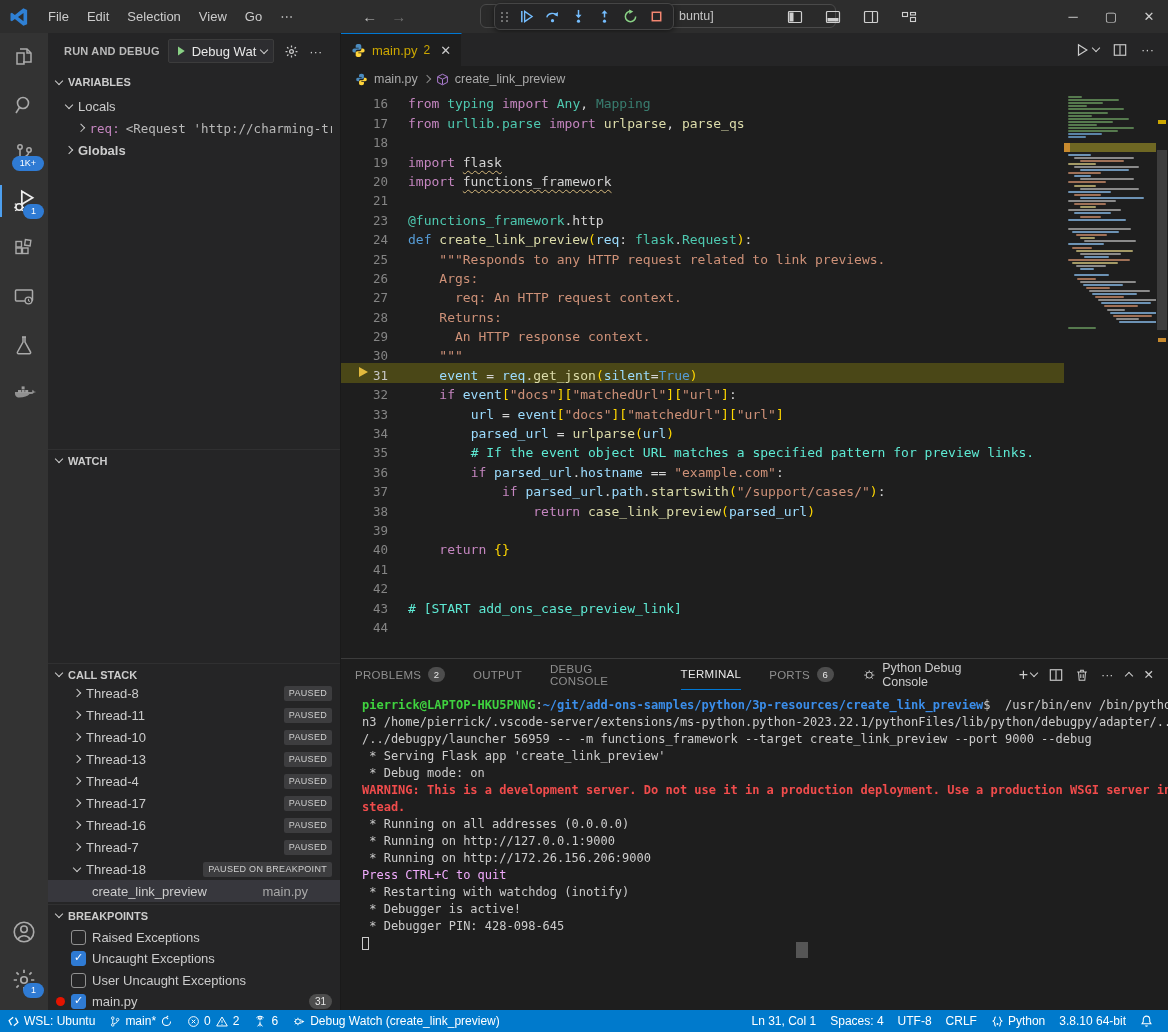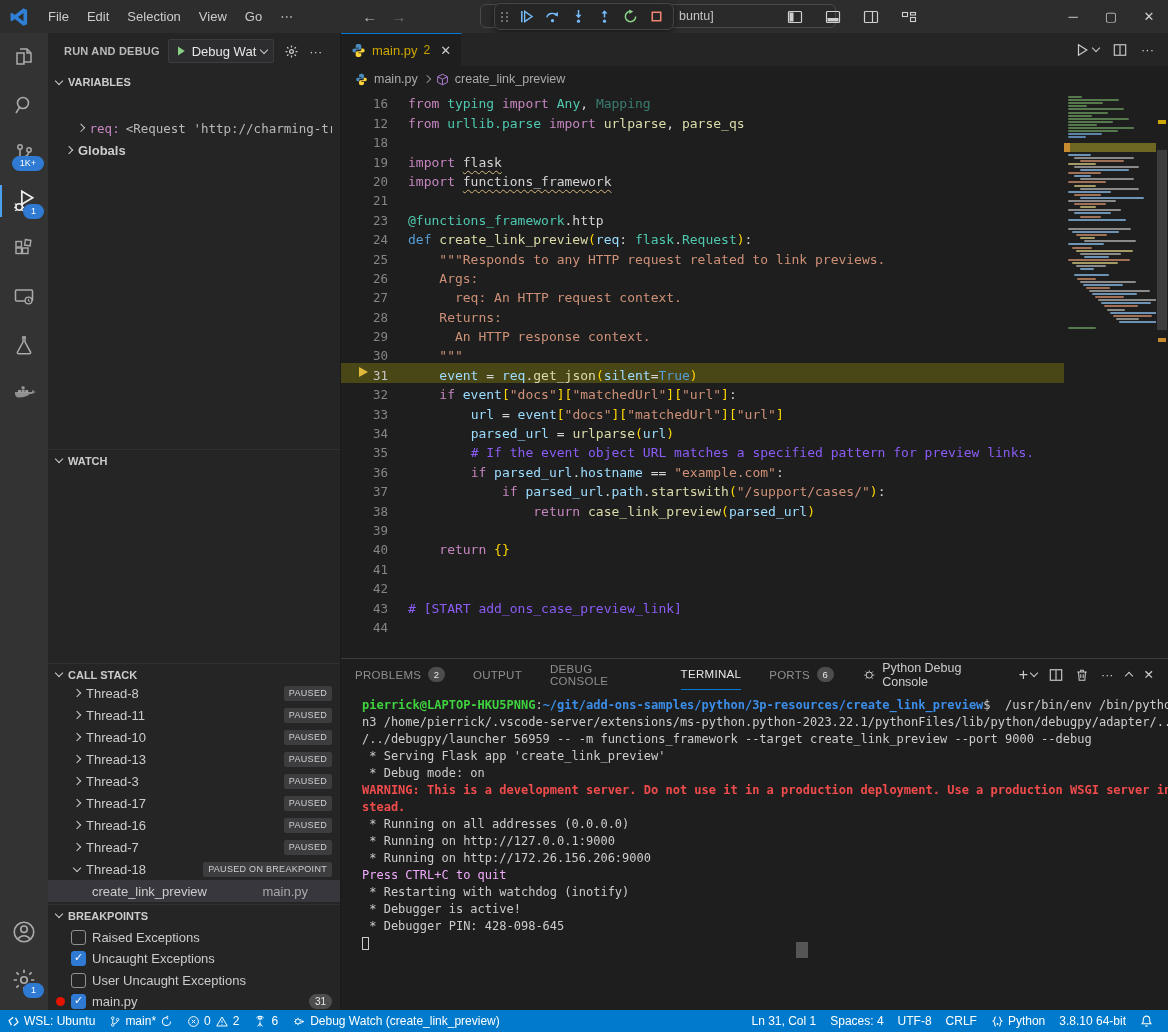--- a/index.html
+++ b/index.html
@@ -64,21 +64,21 @@
   .code-area{position:absolute;left:0;top:59px;width:723px;height:566px;overflow:hidden;
     font-family:"DejaVu Sans Mono",monospace;font-size:13px;}
   .code-line{position:relative;height:19.4px;display:flex;align-items:flex-end;white-space:pre;}
   .code-line.hl{background:#4a4717;}
   .gutter-num{width:47px;text-align:right;color:#858585;flex:none;font-size:12.5px;}
   .code-line.hl .gutter-num{color:#c6c6c6;}
   .code-text{margin-left:20px;}
   .dbg-arrow{position:absolute;left:18px;top:4px;width:0;height:0;border-left:9px solid #e2b93d;
     border-top:5.5px solid transparent;border-bottom:5.5px solid transparent;}
   .tk-k{color:#C586C0}.tk-b{color:#569CD6}.tk-t{color:#4EC9B0}.tk-td{color:#4EC9B0;opacity:.55}
-  .tk-f{color:#DCDCAA}.tk-s{color:#CE9178}.tk-c{color:#8b5cf6}.tk-v{color:#9CDCFE}
+  .tk-f{color:#DCDCAA}.tk-s{color:#CE9178}.tk-c{color:#5eead4}.tk-v{color:#9CDCFE}
   .tk-w{color:#D4D4D4}.tk-g{color:#FFD700}
   .tk-wu{color:#D4D4D4;text-decoration:underline wavy #d7ba7d 1px;text-underline-offset:3px;}
   .minimap{position:absolute;left:723px;top:59px;width:92px;height:566px;background:#1e1e1e;overflow:hidden;}
   .mm-row{position:absolute;height:2px;border-radius:1px;}
   .mm-band{position:absolute;left:0;width:100%;height:9px;background:#6e6723;}
   .mm-band::before{content:"";position:absolute;left:0;top:0;width:6px;height:100%;background:#c88a2e;}
   .ov-ruler{position:absolute;left:815px;top:59px;width:12px;height:566px;background:#1e1e1e;}
   .ov-thumb{position:absolute;left:1px;width:10px;background:rgba(121,121,121,.35);}
   
   .panel{position:absolute;left:341px;top:658px;width:827px;height:352px;background:#1e1e1e;border-top:1px solid #3c3c3c;}
@@ -301,20 +301,24 @@
             <path d="M12 2.5v3 M12 18.5v3 M2.5 12h3 M18.5 12h3 M5 5l2.1 2.1 M16.9 16.9 L19 19 M19 5l-2.1 2.1 M7.1 16.9 L5 19" stroke="#ccc" stroke-width="2"></path>
           </svg>
       </span>
       <span style="margin-left:10px;color:#ccc">···</span>
     </div>
 
     <div class="sb-section-header" style="top:38px;border-top:none;">
       <i class="chev down"></i>
         <span>VARIABLES</span>
     </div>
+    <div class="tree-row" style="top:62px;padding-left:18px;">
+      <i class="chev down"></i>
+        <span>Locals</span>
+    </div>
     <div class="tree-row" style="top:84px;padding-left:30px;">
       <i class="chev right"></i>
       <span style="color:#C586C0;font-family:'DejaVu Sans Mono',monospace;font-size:12.5px">req:</span>
       <span style="color:#b9b9b9;font-family:'DejaVu Sans Mono',monospace;font-size:12.5px;white-space:nowrap;overflow:hidden;">&lt;Request 'http://charming-tro…</span>
     </div>
     <div class="tree-row" style="top:106px;padding-left:18px;font-weight:bold;">
       <i class="chev right"></i>
         <span>Globals</span>
     </div>
 
@@ -343,21 +347,21 @@
           <span>Thread-10</span>
           <span class="badge-paused">PAUSED</span>
         </div>
         <div class="tree-row" style="top: 715px; padding-left: 26px;">
           <i class="chev right"></i>
           <span>Thread-13</span>
           <span class="badge-paused">PAUSED</span>
         </div>
         <div class="tree-row" style="top: 737px; padding-left: 26px;">
           <i class="chev right"></i>
-          <span>Thread-3</span>
+          <span>Thread-4</span>
           <span class="badge-paused">PAUSED</span>
         </div>
         <div class="tree-row" style="top: 759px; padding-left: 26px;">
           <i class="chev right"></i>
           <span>Thread-17</span>
           <span class="badge-paused">PAUSED</span>
         </div>
         <div class="tree-row" style="top: 781px; padding-left: 26px;">
           <i class="chev right"></i>
           <span>Thread-16</span>
@@ -442,21 +446,21 @@
         </svg>
       <span>main.py</span>
       <i class="chev right" style="border-color:#8a8a8a"></i>
       <svg width="13" height="13" viewBox="0 0 16 16">
           <path d="M8 1.5 L14 4.5 V11.5 L8 14.5 L2 11.5 V4.5 Z M2.3 4.8 L8 7.6 L13.7 4.8 M8 7.8 V14" fill="none" stroke="#b180d7" stroke-width="1.2"></path>
         </svg>
       <span>create_link_preview</span>
     </div>
     <div class="code-area" id="code-area">
         <div class="code-line"><span class="gutter-num">16</span><span class="code-text"><span class="tk-k">from</span><span class="tk-w"> </span><span class="tk-t">typing</span><span class="tk-w"> </span><span class="tk-k">import</span><span class="tk-w"> </span><span class="tk-t">Any</span><span class="tk-w">, </span><span class="tk-td">Mapping</span></span></div>
-        <div class="code-line"><span class="gutter-num">12</span><span class="code-text"><span class="tk-k">from</span><span class="tk-w"> </span><span class="tk-t">urllib.parse</span><span class="tk-w"> </span><span class="tk-k">import</span><span class="tk-w"> </span><span class="tk-f">urlparse</span><span class="tk-w">, </span><span class="tk-f">parse_qs</span></span></div>
+        <div class="code-line"><span class="gutter-num">17</span><span class="code-text"><span class="tk-k">from</span><span class="tk-w"> </span><span class="tk-t">urllib.parse</span><span class="tk-w"> </span><span class="tk-k">import</span><span class="tk-w"> </span><span class="tk-f">urlparse</span><span class="tk-w">, </span><span class="tk-f">parse_qs</span></span></div>
         <div class="code-line"><span class="gutter-num">18</span><span class="code-text"></span></div>
         <div class="code-line"><span class="gutter-num">19</span><span class="code-text"><span class="tk-k">import</span><span class="tk-w"> </span><span class="tk-wu">flask</span></span></div>
         <div class="code-line"><span class="gutter-num">20</span><span class="code-text"><span class="tk-k">import</span><span class="tk-w"> </span><span class="tk-wu">functions_framework</span></span></div>
         <div class="code-line"><span class="gutter-num">21</span><span class="code-text"></span></div>
         <div class="code-line"><span class="gutter-num">23</span><span class="code-text"><span class="tk-t">@functions_framework</span><span class="tk-w">.http</span></span></div>
         <div class="code-line"><span class="gutter-num">24</span><span class="code-text"><span class="tk-b">def</span><span class="tk-w"> </span><span class="tk-f">create_link_preview</span><span class="tk-g">(</span><span class="tk-v">req</span><span class="tk-w">: </span><span class="tk-t">flask</span><span class="tk-w">.</span><span class="tk-t">Request</span><span class="tk-g">)</span><span class="tk-w">:</span></span></div>
         <div class="code-line"><span class="gutter-num">25</span><span class="code-text"><span class="tk-s">    """Responds to any HTTP request related to link previews.</span></span></div>
         <div class="code-line"><span class="gutter-num">26</span><span class="code-text"><span class="tk-s">    Args:</span></span></div>
         <div class="code-line"><span class="gutter-num">27</span><span class="code-text"><span class="tk-s">      req: An HTTP request context.</span></span></div>
         <div class="code-line"><span class="gutter-num">28</span><span class="code-text"><span class="tk-s">    Returns:</span></span></div>

